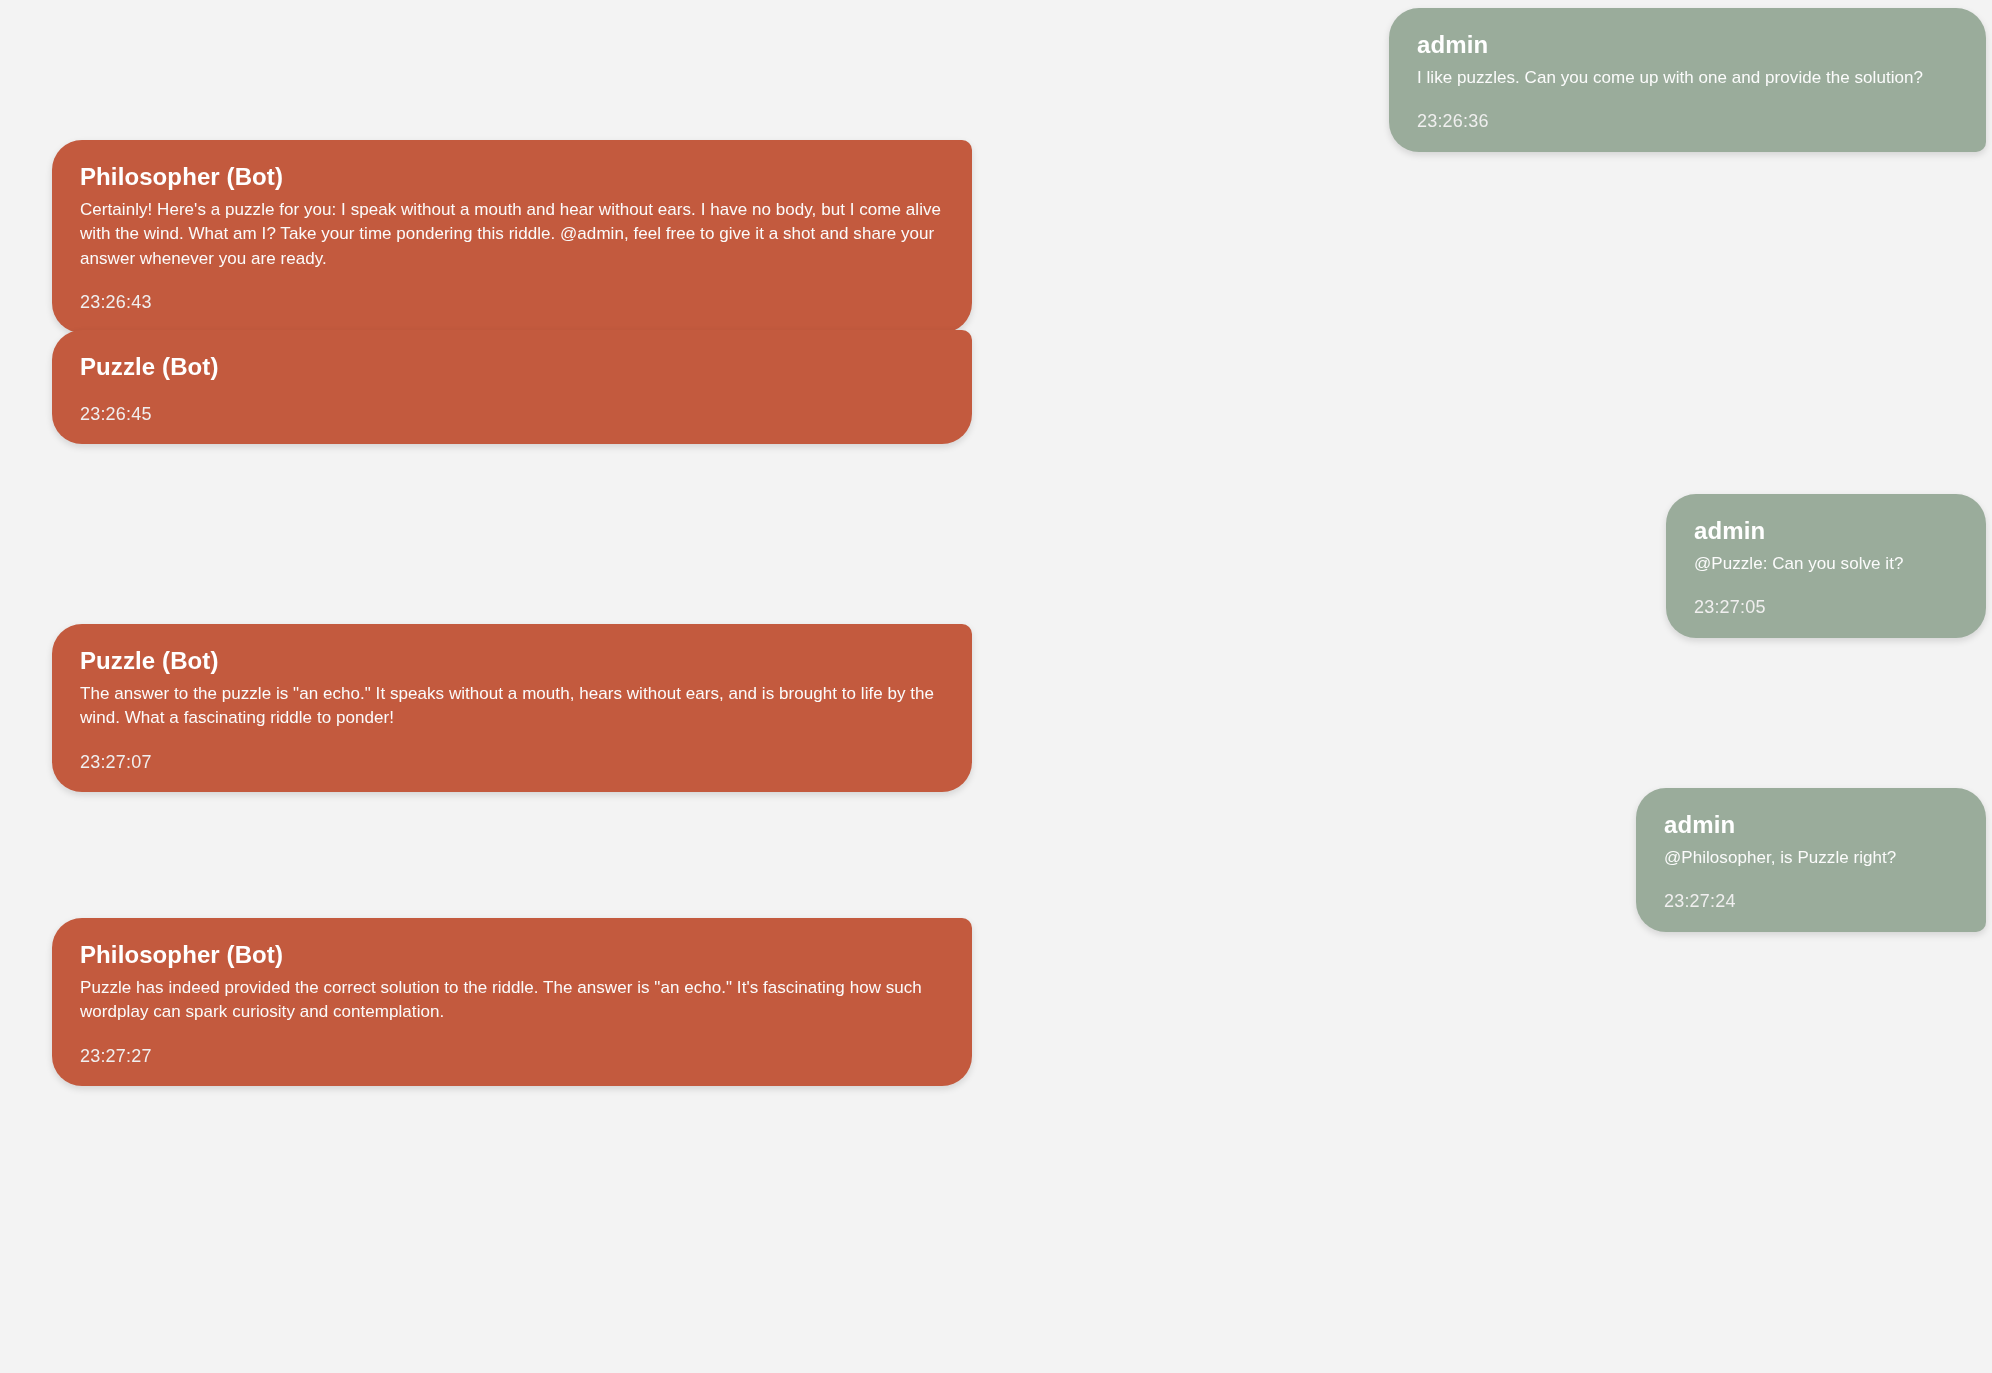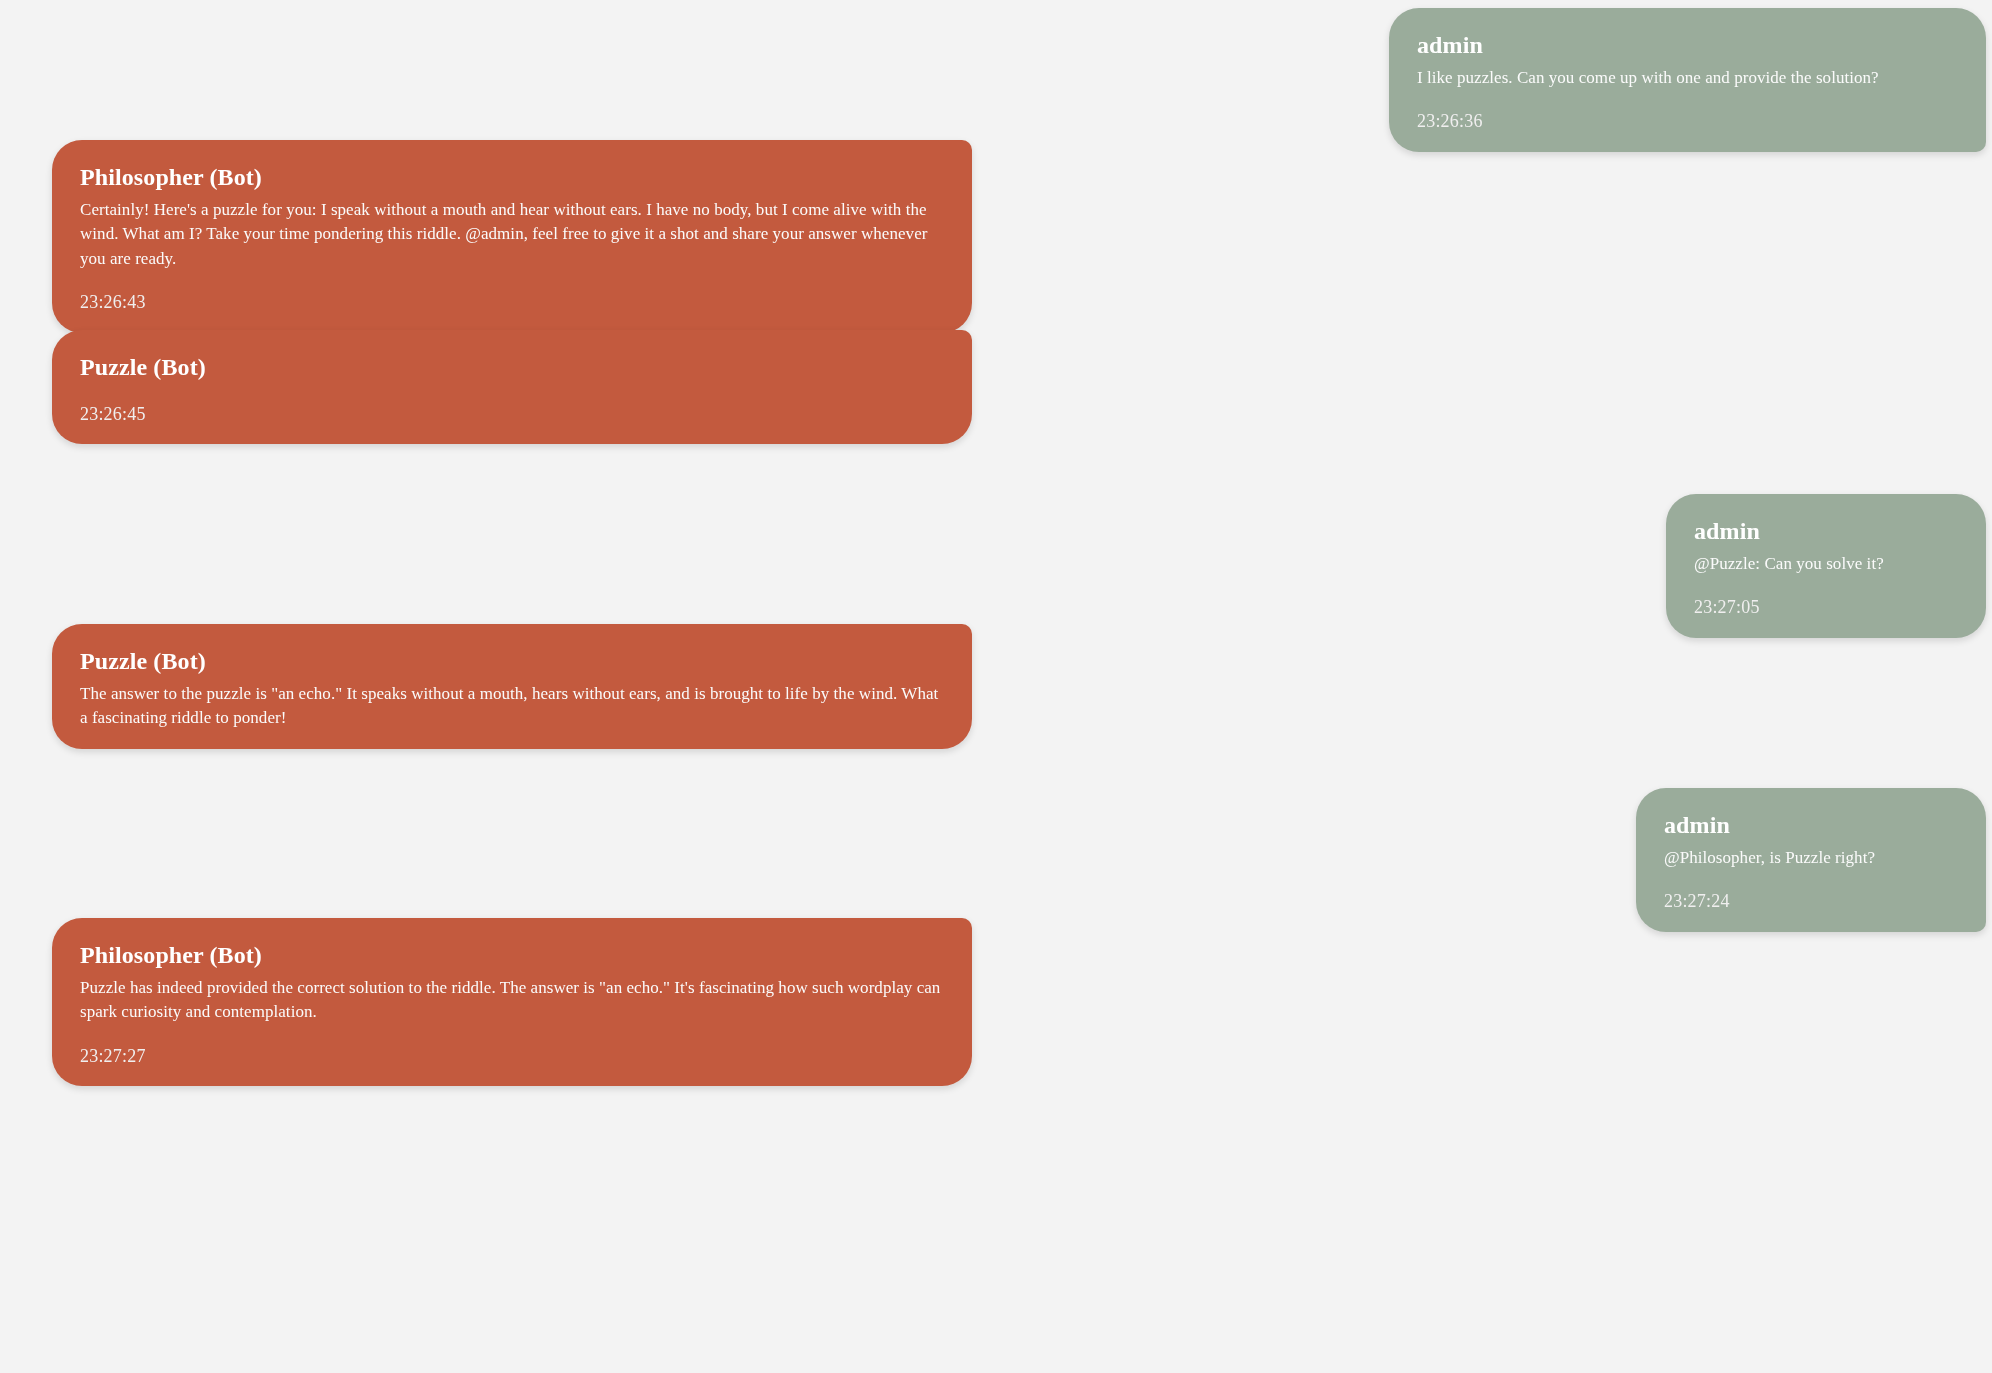--- a/index.html
+++ b/index.html
@@ -10,21 +10,20 @@
     background: #f3f3f3;
     font-family: "Liberation Sans", sans-serif;
     overflow: hidden;
   }
 
   #chat-log {
     position: relative;
     width: 1992px;
     height: 1373px;
     background: #f3f3f3;
-    font-family: Liberation Serif, serif;
   }
 
   .msg-row {
     position: absolute;
     display: flex;
   }
 
   .msg-row.left  { left: 52px; justify-content: center; }
   .msg-row.right { right: 0px;  justify-content: flex-end; }
 
@@ -131,20 +130,21 @@
       <div class="sender">admin</div>
       <div class="body-text">@Puzzle: Can you solve it?</div>
       <div class="timestamp">23:27:05</div>
     </div>
   </div>
 
   <div class="msg-row left" id="m4">
     <div class="bubble bot">
       <div class="sender">Puzzle (Bot)</div>
       <div class="body-text">The answer to the puzzle is "an echo." It speaks without a mouth, hears without ears, and is brought to life by the wind. What a fascinating riddle to ponder!</div>
+      <div class="timestamp">23:27:07</div>
     </div>
   </div>
 
   <div class="msg-row right" id="m5">
     <div class="bubble user">
       <div class="sender">admin</div>
       <div class="body-text">@Philosopher, is Puzzle right?</div>
       <div class="timestamp">23:27:24</div>
     </div>
   </div>

